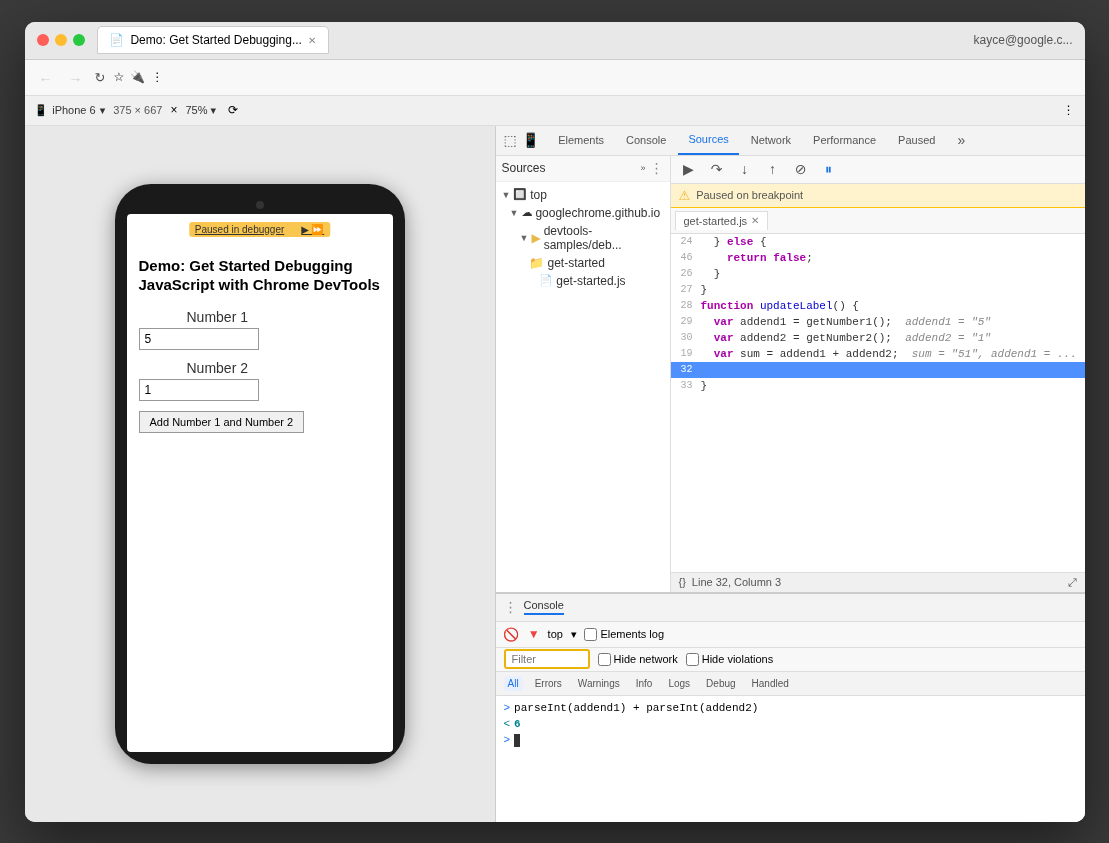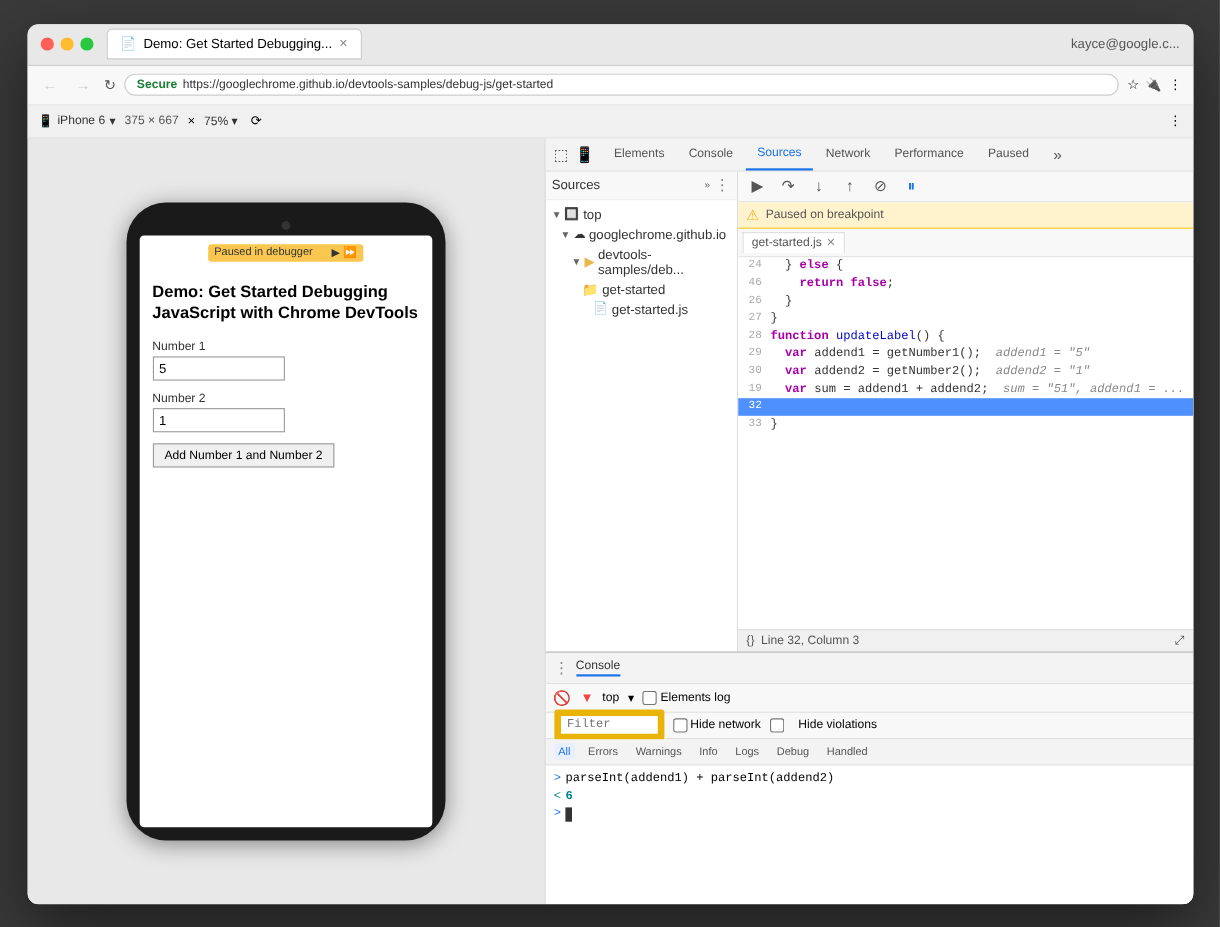--- a/index.html
+++ b/index.html
@@ -192,33 +192,35 @@
       background: #f9c74f;
       color: #333;
       font-size: 10px;
       padding: 2px 6px;
       border-radius: 3px;
       white-space: nowrap;
       display: flex;
       align-items: center;
       gap: 17px;
       font-weight: 500;
+      text-decoration: underline;
     }
     .page-title {
       margin-top: 30px;
       font-size: 15px;
       font-weight: bold;
       color: #000;
       line-height: 1.3;
       margin-bottom: 14px;
     }
     .form-label {
-      font-size: 11px;
+      font-size: 14px;
       color: #333;
       margin-bottom: 3px;
+      margin-left: 48px;
     }
     .form-input {
       width: 120px;
       border: 1px solid #999;
       padding: 3px 5px;
       font-size: 12px;
       margin-bottom: 10px;
       display: block;
     }
     .form-button {
@@ -385,26 +387,25 @@
       background: #f8f8f8;
       border-bottom: 1px solid #ddd;
       display: flex;
       align-items: center;
       padding: 0 8px;
       gap: 8px;
       font-size: 11px;
     }
     .filter-input {
       background: #fff;
-      border: 6px solid #eab308;
+      border: 2px solid #eab308;
       border-radius: 3px;
       padding: 2px 6px;
       font-size: 11px;
-      width: 100px;
-      font-family: Liberation Mono, monospace;
+      width: 86px;
     }
     .console-level-tabs {
       height: 24px;
       background: #f3f3f3;
       border-bottom: 1px solid #ddd;
       display: flex;
       align-items: center;
       padding: 0 8px;
       gap: 8px;
     }
@@ -525,24 +526,20 @@
     </div>
     <div class="user-area">
       <span>kayce@google.c...</span>
     </div>
   </div>
 
   <div class="address-bar">
     <span class="nav-btn disabled">←</span>
     <span class="nav-btn disabled">→</span>
     <span class="reload-btn">↻</span>
-    <div class="url-bar">
-      <span class="secure-badge">Secure</span>
-      <span class="url-text">https://googlechrome.github.io/devtools-samples/debug-js/get-started</span>
-    </div>
     <div class="address-actions">
       <span>☆</span>
       <span>🔌</span>
       <span>⋮</span>
     </div>
   </div>
 
   <div class="browser-toolbar">
     <div class="device-selector">
       <span>📱</span>
@@ -726,21 +723,21 @@
               <span>Elements log</span>
             </label>
           </div>
 
           <div style="display:flex;align-items:center;padding:2px 8px;gap:8px;background:#f8f8f8;border-bottom:1px solid #ddd;height:24px;">
             <input class="filter-input" placeholder="Filter" style="">
             <label style="display:flex;align-items:center;gap:3px;font-size:11px;">
               <input type="checkbox" style="">
               <span>Hide network</span>
             </label>
-            <label style="display:flex;align-items:center;gap:13px;font-size:11px;">
+            <label style="display:flex;align-items:center;gap:3px;font-size:11px;">
               <input type="checkbox" style="">
               <span>Hide violations</span>
             </label>
           </div>
 
           <div class="console-level-tabs">
             <span class="level-tab active">All</span>
             <span class="level-tab">Errors</span>
             <span class="level-tab">Warnings</span>
             <span class="level-tab">Info</span>

